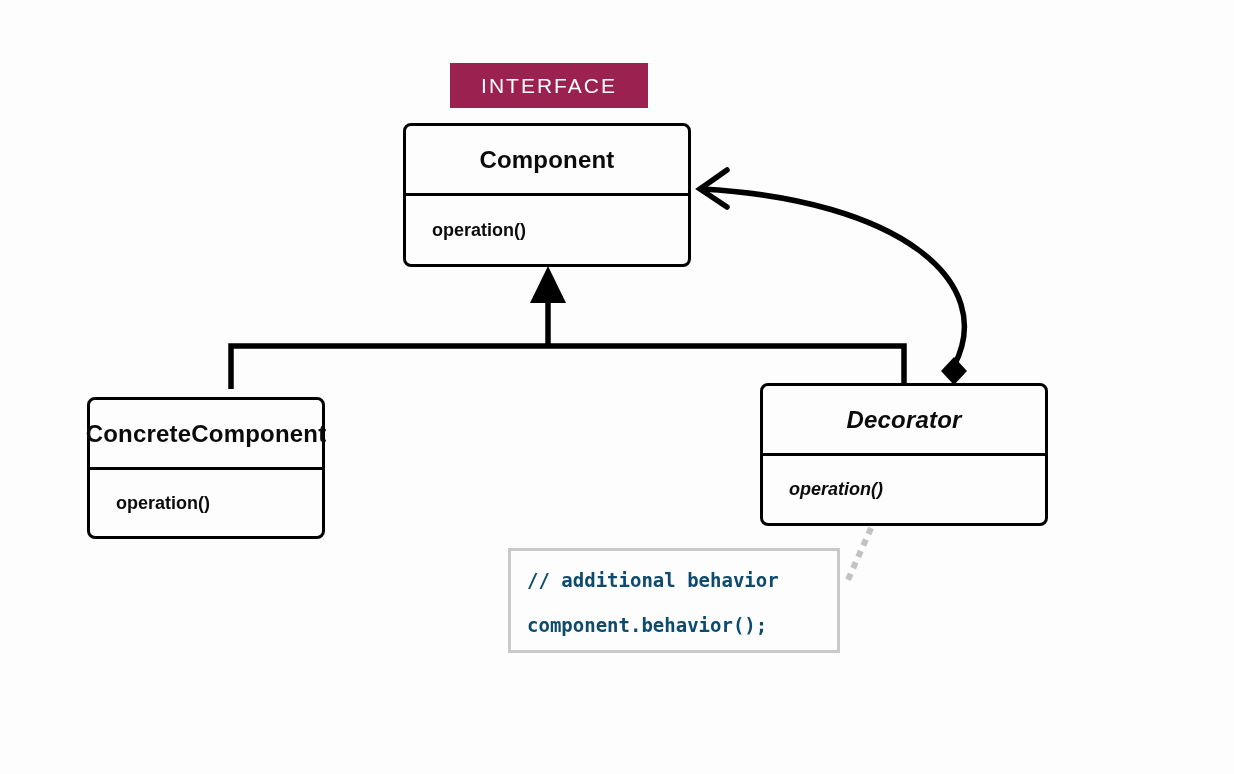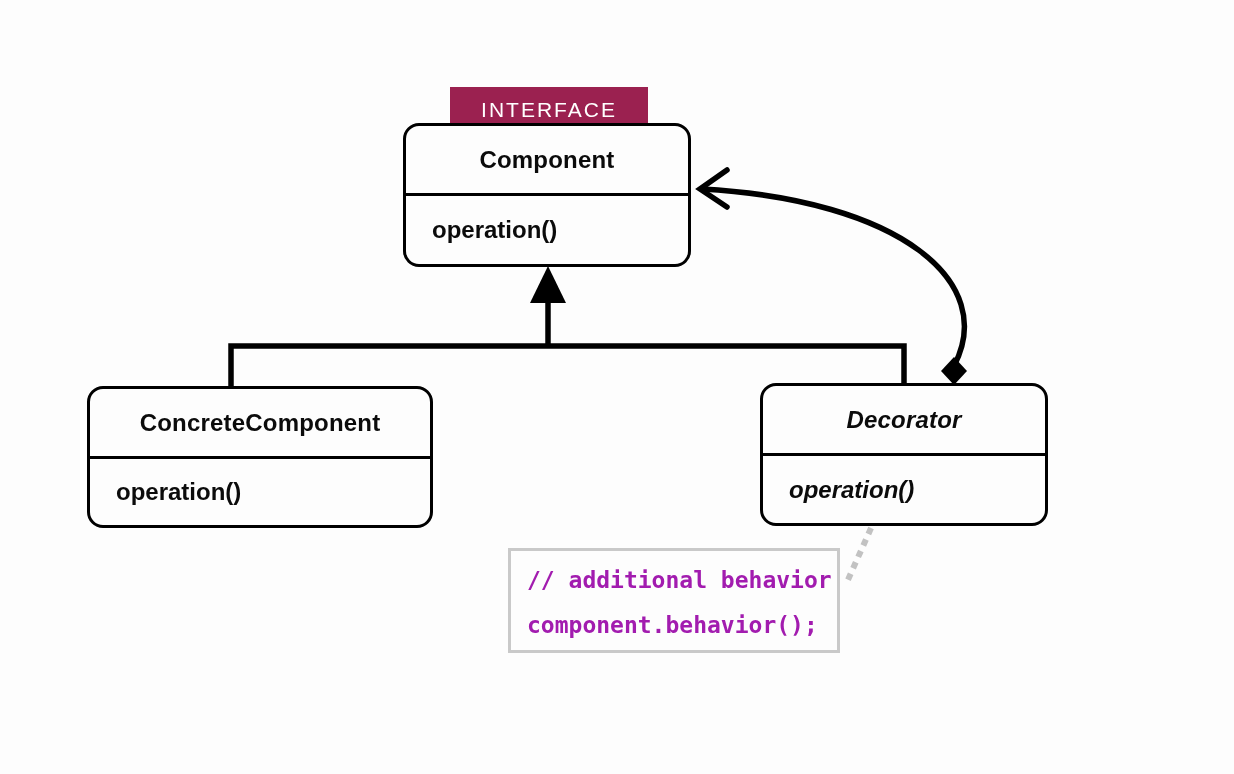--- a/index.html
+++ b/index.html
@@ -30,71 +30,70 @@
     width: 198px;
     height: 45px;
     background: #9b2150;
     color: #ffffff;
     display: flex;
     align-items: center;
     justify-content: center;
     font-size: 21px;
     font-weight: 500;
     letter-spacing: 2px;
-    margin-top: 24px;
   }
   .uml-box {
     position: absolute;
     box-sizing: border-box;
     background: #fdfdfd;
     border: 3.5px solid #000000;
-    border-radius: 16px;
+    border-radius: 8px;
     display: flex;
     flex-direction: column;
   }
   .uml-box.component { left: 403px; top: 123px; width: 288px; height: 144px; }
-  .uml-box.concrete  { left: 87px;  top: 386px; width: 346px; height: 142px; }
+  .uml-box.concrete  { left: 87px;  top: 397px; width: 238px; height: 142px; }
   .uml-box.decorator { left: 760px; top: 383px; width: 288px; height: 143px; font-style: italic; }
   .uml-title {
     height: 67px;
     border-bottom: 3px solid #000000;
     display: flex;
     align-items: center;
     justify-content: center;
     font-size: 24px;
     font-weight: 700;
     color: #0b0b0b;
     letter-spacing: 0.2px;
   }
   .uml-method {
     flex: 1;
     display: flex;
     align-items: center;
     padding-left: 26px;
-    font-size: 24px;
+    font-size: 18px;
     font-weight: 600;
     color: #0b0b0b;
   }
   .note {
     position: absolute;
     left: 508px;
     top: 548px;
     width: 332px;
     height: 105px;
     box-sizing: border-box;
     background: #fdfdfd;
     border: 3px solid #c9c9c9;
     padding: 7px 0 0 16px;
   }
   .note-line {
     font-family: "DejaVu Sans Mono", monospace;
     font-weight: 700;
-    font-size: 23px;
+    font-size: 19px;
     line-height: 45px;
-    color: #a21caf;
+    color: #0c4a6e;
     white-space: pre;
   }
 </style>
 </head>
 <body>
 
 <div class="canvas">
 
   <svg class="overlay" width="1234" height="774" viewBox="0 0 1234 774">
 

